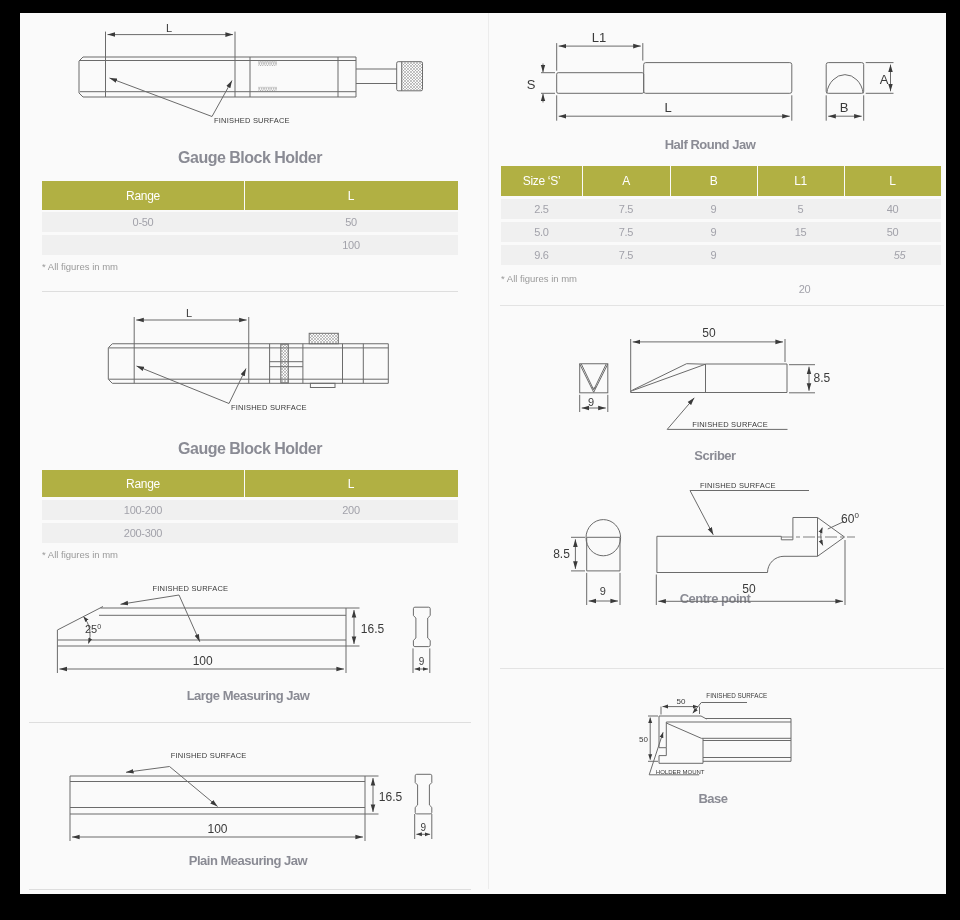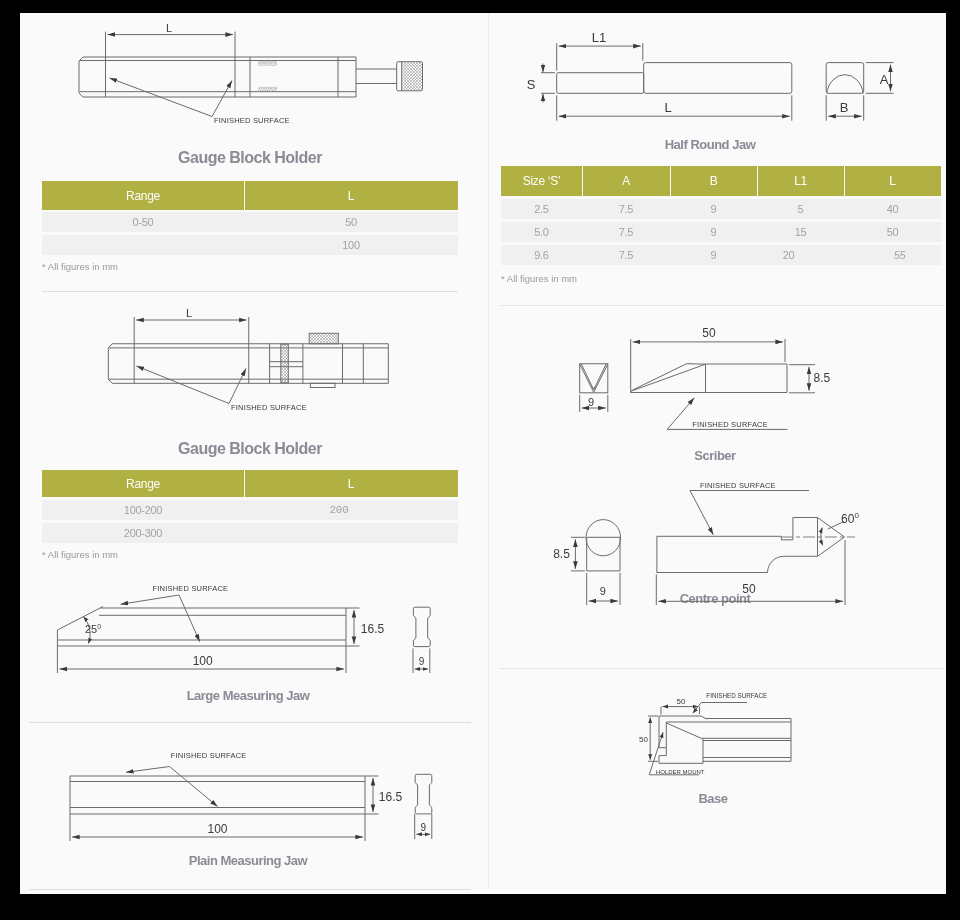--- a/index.html
+++ b/index.html
@@ -49,21 +49,21 @@
 </div>
 <div class="nt" style="left:42px;top:261px;">* All figures in mm</div>
 
 <div class="hd" style="left:42px;top:470px;width:416px;height:27px;">
 <div class="hc" style="left:0;width:202px;">Range</div>
 <div class="hc" style="left:202px;width:214px;">L</div>
 <div class="vd" style="left:202px;"></div>
 </div>
 <div class="rw" style="left:42px;top:500px;width:416px;height:20px;">
 <div class="rc" style="left:0;width:202px;">100-200</div>
-<div class="rc" style="left:190px;width:214px;font-family:Liberation Mono, monospace;">200</div>
+<div class="rc" style="left:202px;width:214px;">200</div>
 </div>
 <div class="rw" style="left:42px;top:523px;width:416px;height:20px;">
 <div class="rc" style="left:0;width:202px;">200-300</div>
 </div>
 <div class="nt" style="left:42px;top:549px;">* All figures in mm</div>
 
 <div class="hd" style="left:501px;top:166px;width:440px;height:30px;padding-left:48px;">
 <div class="hc" style="left:0;width:81px;">Size ‘S’</div>
 <div class="hc" style="left:81px;width:88px;">A</div>
 <div class="hc" style="left:169px;width:87px;">B</div>
@@ -85,21 +85,21 @@
 <div class="rc" style="left:0;width:81px;">5.0</div>
 <div class="rc" style="left:81px;width:88px;">7.5</div>
 <div class="rc" style="left:169px;width:87px;">9</div>
 <div class="rc" style="left:256px;width:87px;">15</div>
 <div class="rc" style="left:343px;width:97px;">50</div>
 </div>
 <div class="rw" style="left:501px;top:245px;width:440px;height:20px;">
 <div class="rc" style="left:0;width:81px;">9.6</div>
 <div class="rc" style="left:81px;width:88px;">7.5</div>
 <div class="rc" style="left:169px;width:87px;">9</div>
-<div class="rc" style="left:244px;width:87px;">20</div>
+<div class="rc" style="left:260px;width:87px;margin-top:34px;">20</div>
 <div class="rc" style="left:350px;width:97px;font-style:italic;">55</div>
 </div>
 <div class="nt" style="left:501px;top:273px;">* All figures in mm</div>
 <svg class="abs" style="left:0;top:0;" width="960" height="920" viewBox="0 0 960 920">
 <defs>
 <marker id="a" viewBox="0 0 8 6" refX="7.6" refY="3" markerWidth="8" markerHeight="6" orient="auto-start-reverse">
         <path d="M0,0.7L7.6,3L0,5.3Z" fill="#3a3a3a"></path>
       </marker>
 <marker id="b" viewBox="0 0 6 6" refX="5.5" refY="3" markerWidth="6" markerHeight="6" orient="auto-start-reverse">
         <path d="M0,1L5.5,3L0,5Z" fill="#3a3a3a"></path>

